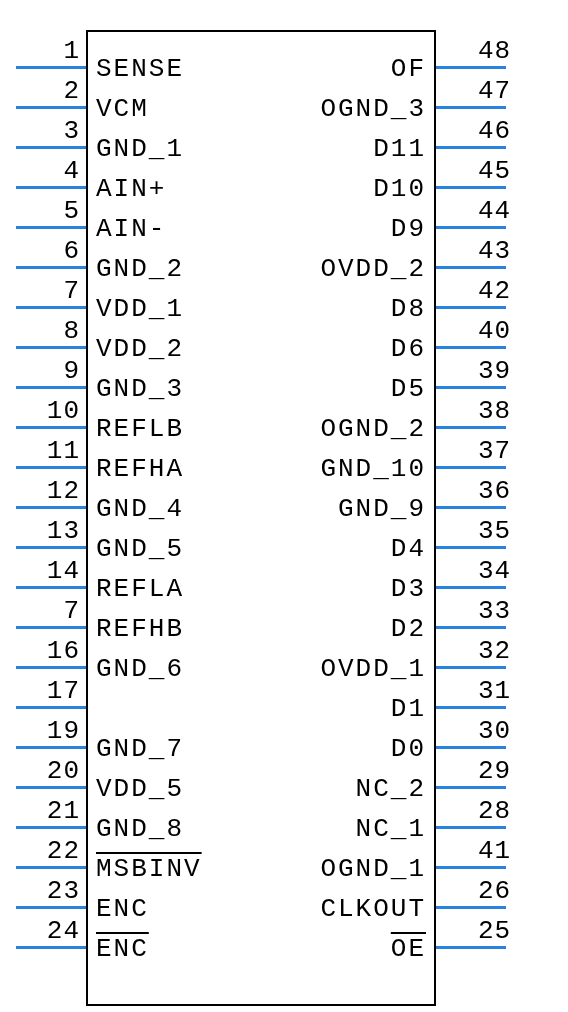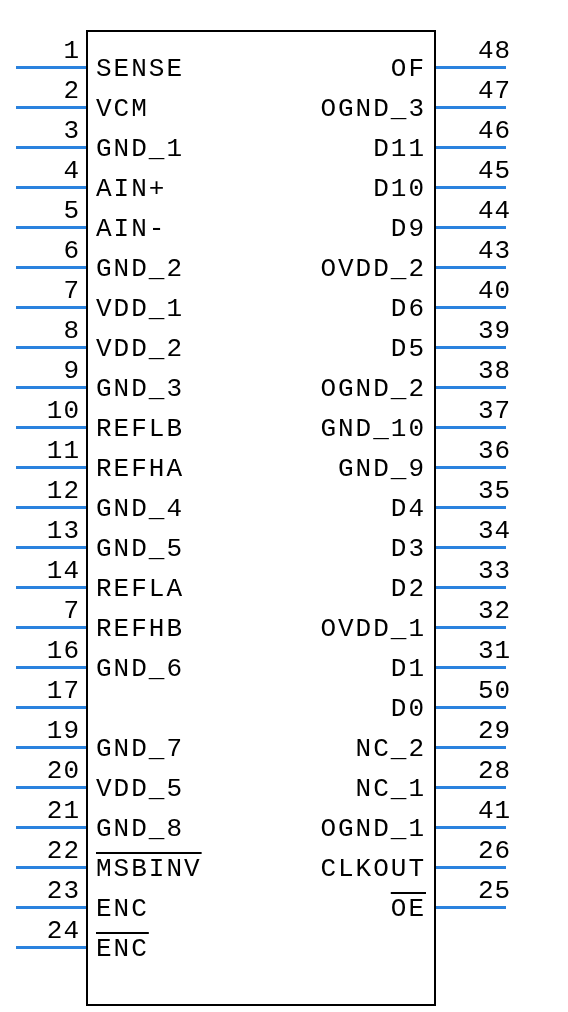--- a/index.html
+++ b/index.html
@@ -221,20 +221,25 @@
         <div class="num">44</div>
         <div class="lbl">D9</div>
       </div>
       <div class="row">
         <div class="lead"></div>
         <div class="num">43</div>
         <div class="lbl">OVDD_2</div>
       </div>
       <div class="row">
         <div class="lead"></div>
+        <div class="num">42</div>
+        <div class="lbl">D8</div>
+      </div>
+      <div class="row">
+        <div class="lead"></div>
         <div class="num">40</div>
         <div class="lbl">D6</div>
       </div>
       <div class="row">
         <div class="lead"></div>
         <div class="num">39</div>
         <div class="lbl">D5</div>
       </div>
       <div class="row">
         <div class="lead"></div>
@@ -271,21 +276,21 @@
         <div class="num">32</div>
         <div class="lbl">OVDD_1</div>
       </div>
       <div class="row">
         <div class="lead"></div>
         <div class="num">31</div>
         <div class="lbl">D1</div>
       </div>
       <div class="row">
         <div class="lead"></div>
-        <div class="num">50</div>
+        <div class="num">30</div>
         <div class="lbl">D0</div>
       </div>
       <div class="row">
         <div class="lead"></div>
         <div class="num">29</div>
         <div class="lbl">NC_2</div>
       </div>
       <div class="row">
         <div class="lead"></div>
         <div class="num">28</div>

